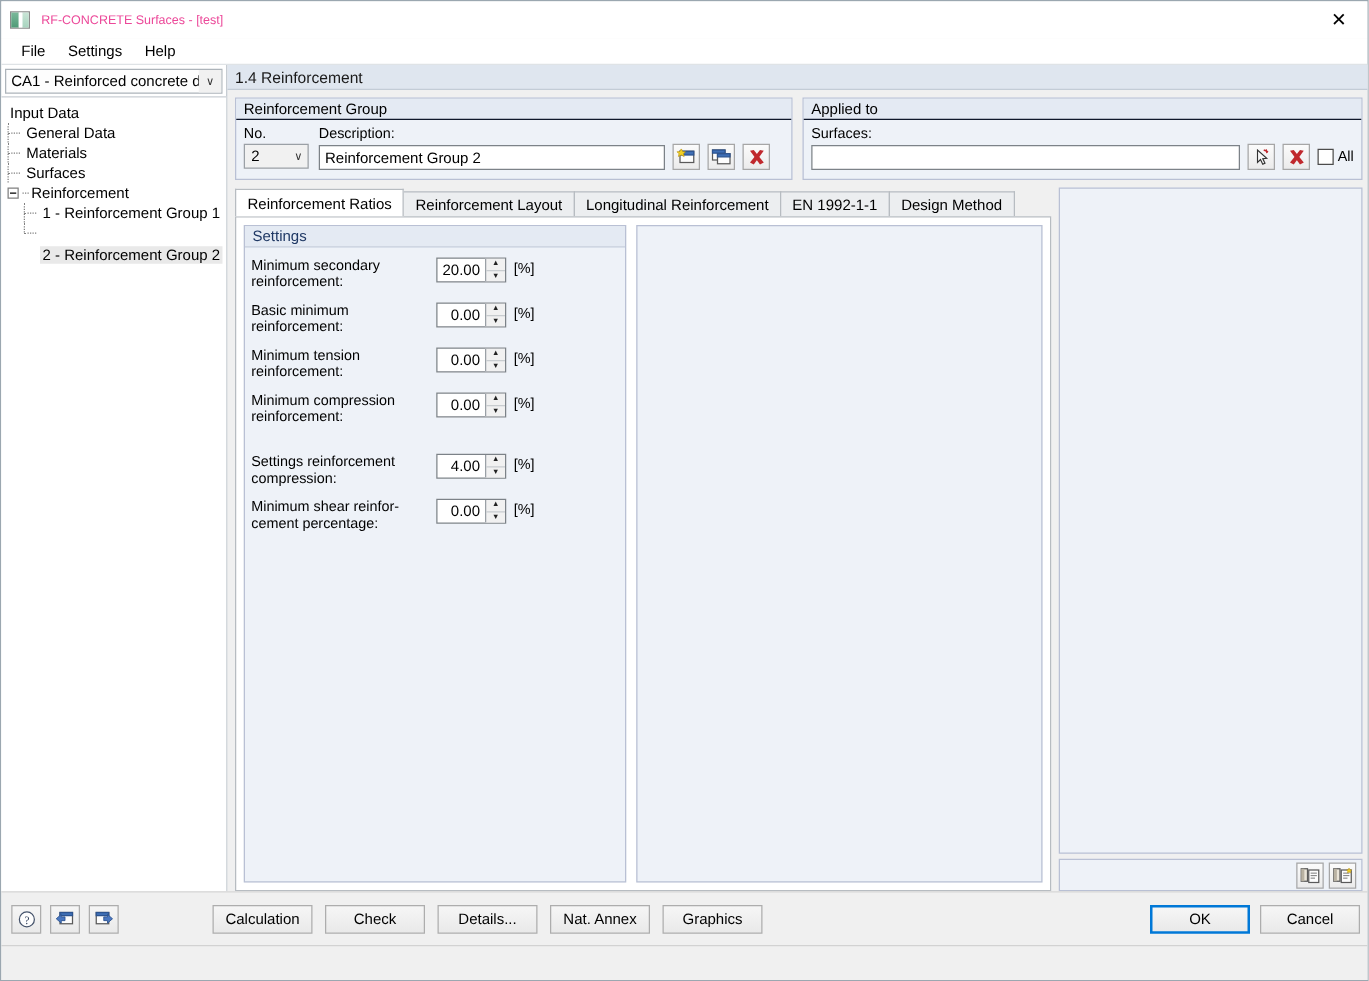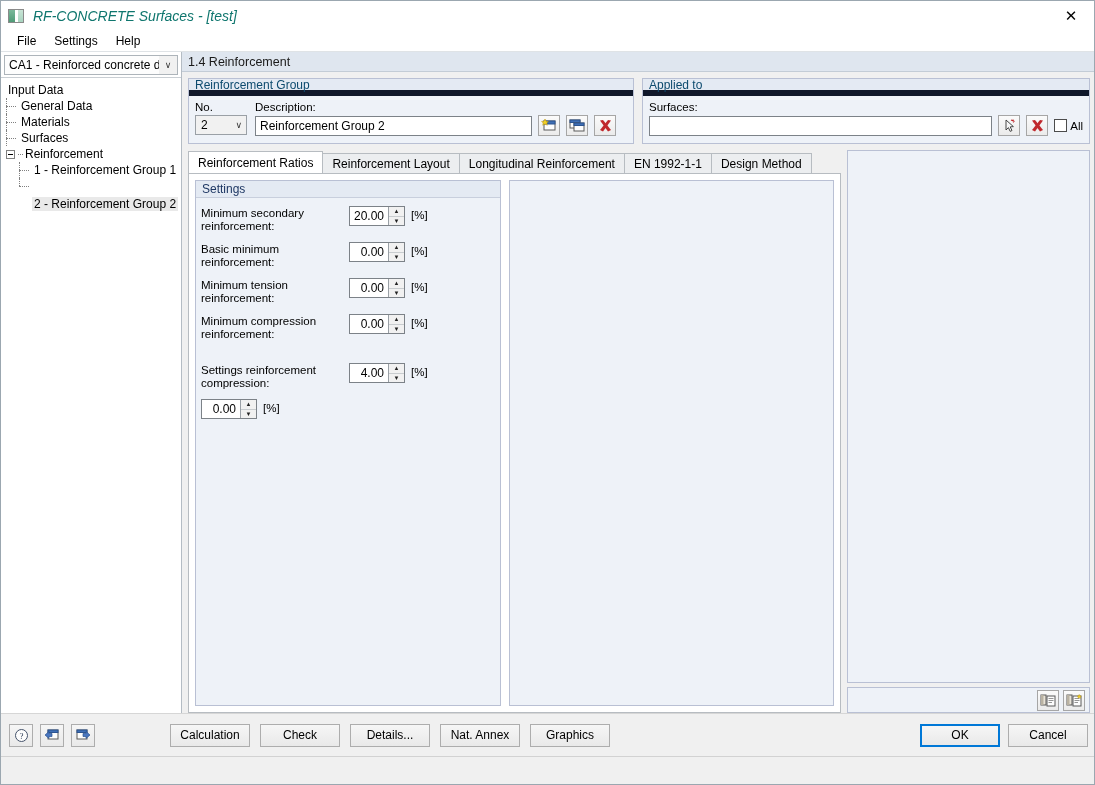--- a/index.html
+++ b/index.html
@@ -36,24 +36,23 @@
     border: 1px solid #8a8a8a;
     display: flex;
     margin-right: 9px;
     flex: 0 0 auto;
   }
   #app-icon i { display:block; height:100%; }
   #app-icon i.a { width: 6px; background: linear-gradient(#7ab89a,#4f9b77); }
   #app-icon i.b { width: 3px; background: #ffffff; }
   #app-icon i.c { width: 5px; background: linear-gradient(#c9e4d6,#a8d4bf); }
   #title-text {
-    font-size: 14px;
-    color: #0f766e;
+    font-size: 10px;
+    color: #ec4899;
     white-space: nowrap;
-    font-style: italic;
   }
   #close-btn {
     position: absolute;
     right: 0; top: 0;
     width: 46px; height: 30px;
     display: flex; align-items: center; justify-content: center;
     font-size: 15px; color: #000;
     cursor: default;
   }
 
@@ -187,25 +186,25 @@
   }
   .gbox {
     border: 1px solid #b9c0d4;
     background: #eef2f8;
     position: relative;
     padding: 0;
   }
   .gbox-title {
     height: 17px;
     background: #e4eaf3;
-    border-bottom: 6px solid #0f172a;
+    border-bottom: 1px solid #0f172a;
     display: flex; align-items: center;
     padding-left: 6px;
     font-size: 12px;
-    color: #0c4a6e;
+    color: #000000;
   }
   .gbox-body { padding: 5px 6px 7px 6px; }
 
   .fld-label { font-size: 11.5px; color: #000; margin-bottom: 2px; }
 
   .tiny-select {
     width: 52px; height: 20px;
     border: 1px solid #9aa0a6;
     background: #f1f1f1;
     font-size: 12px;
@@ -630,20 +629,24 @@
                     <span class="val">4.00</span>
                     <span class="btns">
                         <i>▲</i>
                         <i>▼</i>
                       </span>
                   </div>
                   <span class="sunit">[%]</span>
                 </div>
 
                 <div class="srow">
+                  <div class="slabel">
+                    <div>Minimum shear reinfor-</div>
+                    <div>cement percentage:</div>
+                  </div>
                   <div class="spin">
                     <span class="val">0.00</span>
                     <span class="btns">
                         <i>▲</i>
                         <i>▼</i>
                       </span>
                   </div>
                   <span class="sunit">[%]</span>
                 </div>
 

